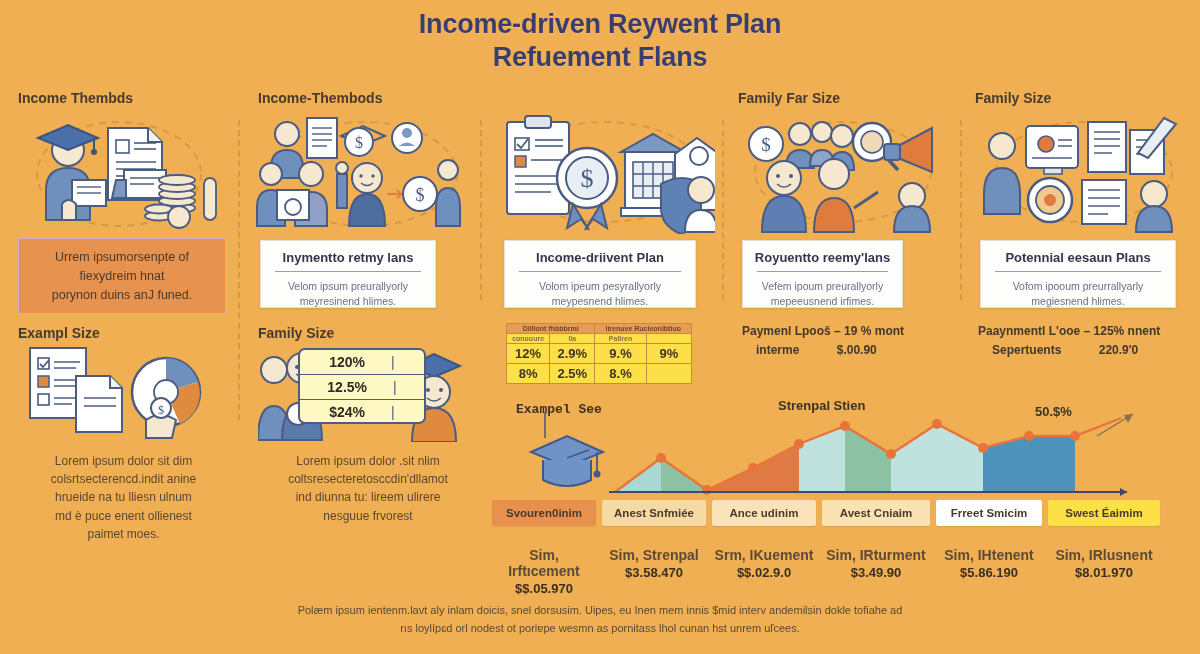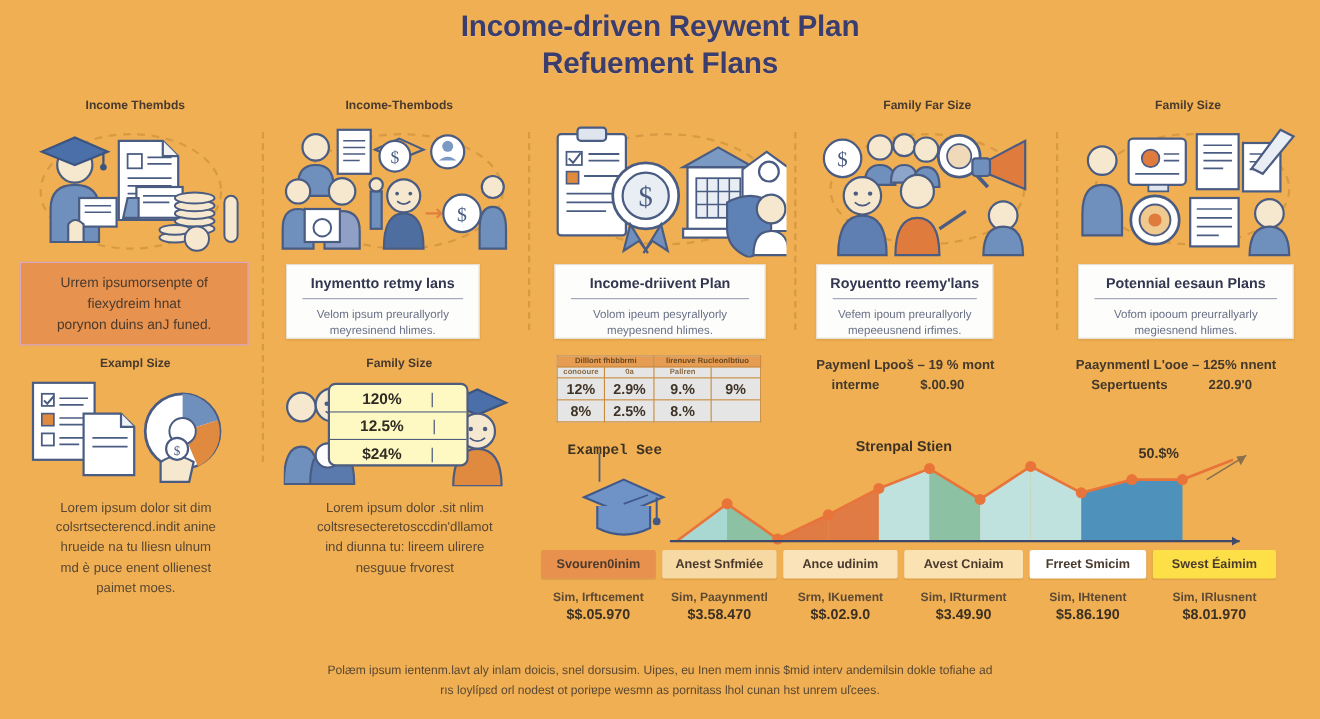--- a/index.html
+++ b/index.html
@@ -16,22 +16,22 @@
   .title{
     position:absolute;left:0;right:0;top:8px;text-align:center;
     font-size:27px;font-weight:bold;line-height:1.24;
     color:#3b3d6e;letter-spacing:-.2px;
     text-shadow:0 1px 0 rgba(255,255,255,.18);
   }
   .title .l2{display:block;}
 
   
   .colhead{
-    position:absolute;font-size:11px;font-weight:bold;color:#4a3a2d;
-    text-align:center;white-space:nowrap;
+    position:absolute;font-size:14px;font-weight:bold;color:#4a3a2d;
+    white-space:nowrap;
   }
 
   
   .vsep{
     position:absolute;width:0;border-left:2px dashed #d79a43;
   }
 
   
   .illus{position:absolute;}
   .illus svg{display:block;}
@@ -61,21 +61,21 @@
   
   .paynote{
     position:absolute;font-size:12px;font-weight:bold;color:#43382b;
     line-height:1.55;white-space:nowrap;
   }
   .paynote .r2{display:block;padding-left:14px;}
   .paynote .amt{padding-left:34px;}
 
   
   .minitable{
-    position:absolute;border:1px solid #c98a3c;background:#e5e5e5;
+    position:absolute;border:1px solid #c98a3c;background:#fde047;
     border-collapse:collapse;font-size:11px;
   }
   .minitable td,.minitable th{
     border:1px solid #c98a3c;padding:1px 3px;text-align:center;
     font-weight:bold;color:#3f3326;
   }
   .minitable thead th{
     background:#e79c53;color:#6b4a22;font-size:7px;font-weight:bold;
   }
   .minitable tr.sub td{font-size:7px;color:#8a6c46;padding:1px 2px;}
@@ -107,21 +107,21 @@
     white-space:nowrap;
   }
 
   
   .barcell{position:absolute;text-align:center;}
   .barcell .tag{
     font-size:11.5px;font-weight:bold;color:#4a3a2d;
     padding:7px 4px;border-radius:2px;white-space:nowrap;
     box-shadow:0 1px 1px rgba(120,80,20,.15);
   }
-  .barcell .sub{font-size:11px;color:#5d4a35;margin-top:11px;font-weight:bold;}
+  .barcell .sub{font-size:14px;color:#5d4a35;margin-top:21px;font-weight:bold;}
   .barcell .amt{font-size:13px;font-weight:bold;color:#3a2f22;margin-top:2px;}
 
   
   .footer{
     position:absolute;left:210px;right:210px;bottom:16px;
     text-align:center;font-size:11px;line-height:1.7;color:#5b4833;
   }
   .footer span{display:block;}
 </style>
 </head>
@@ -622,21 +622,21 @@
     <div>nesguue frvorest</div>
   </div>
 
   <div class="barcell" style="left:492px;top:500px;width:104px;">
     <div class="tag" style="background:#e8914e;">Svouren0inim</div>
     <div class="sub">Sim, Irftıcement</div>
     <div class="amt">$$.05.970</div>
   </div>
   <div class="barcell" style="left:602px;top:500px;width:104px;">
     <div class="tag" style="background:#f7d9a4;">Anest Snfmiée</div>
-    <div class="sub">Sim, Paaynmentl</div>
+    <div class="sub">Sim, Strenpal</div>
     <div class="amt">$3.58.470</div>
   </div>
   <div class="barcell" style="left:712px;top:500px;width:104px;">
     <div class="tag" style="background:#fae3b8;">Ance udinim</div>
     <div class="sub">Srm, IKuement</div>
     <div class="amt">$$.02.9.0</div>
   </div>
   <div class="barcell" style="left:822px;top:500px;width:108px;">
     <div class="tag" style="background:#fbe2b3;">Avest Cniaim</div>
     <div class="sub">Sim, IRturment</div>

